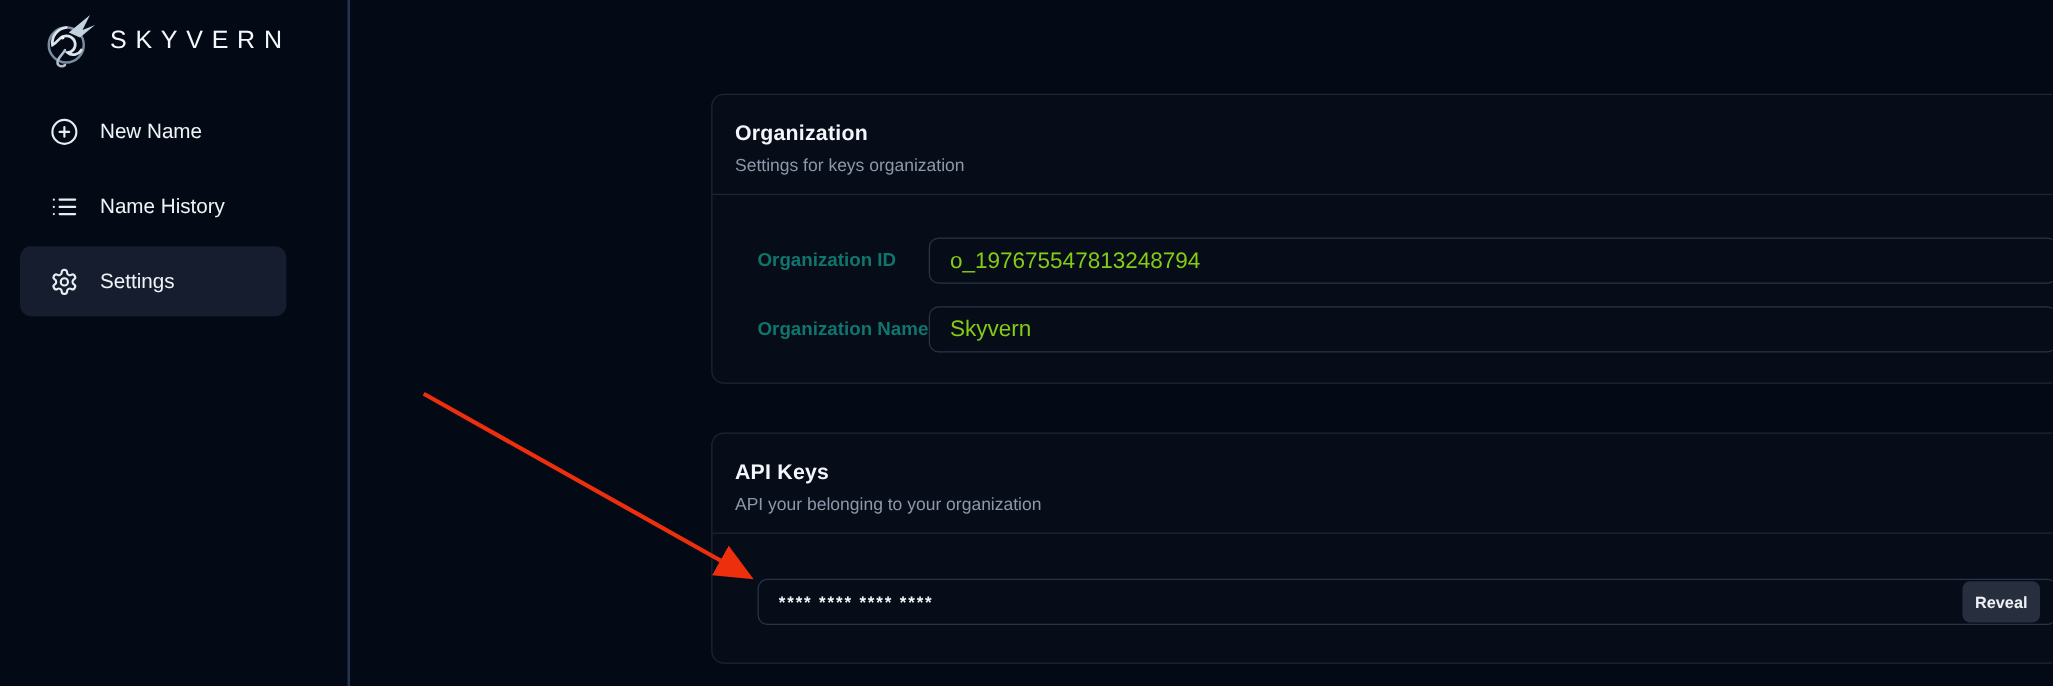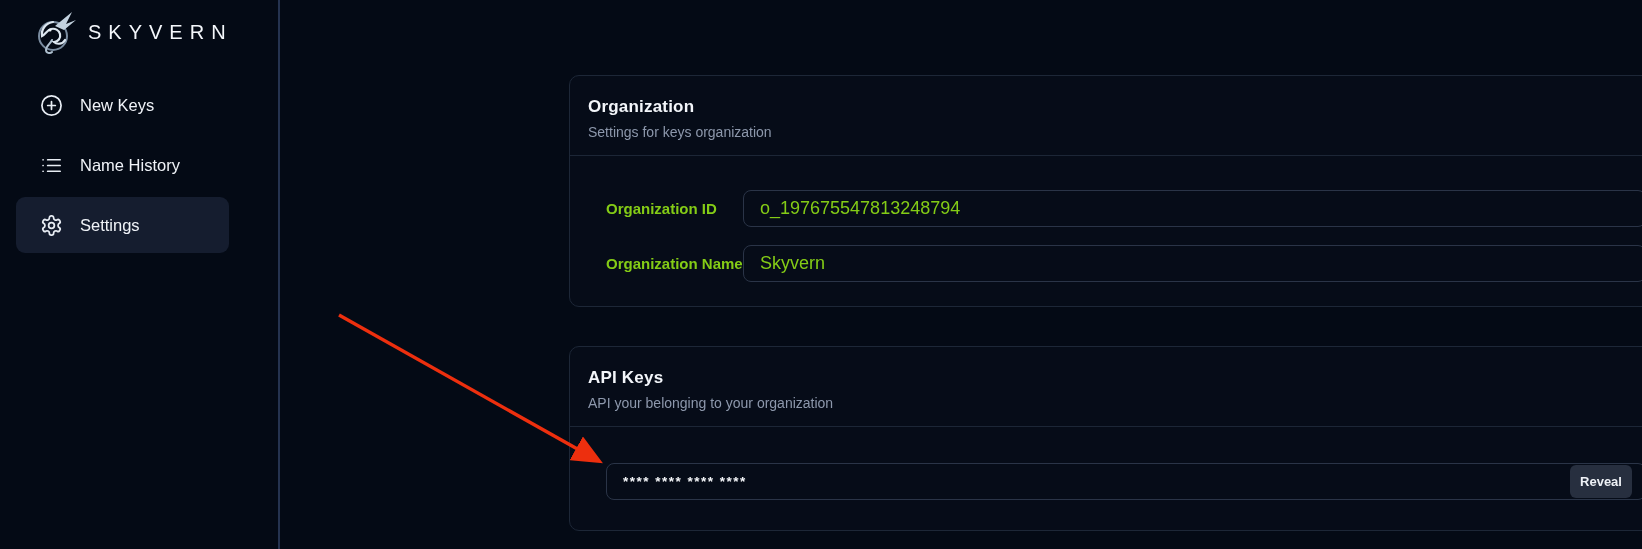--- a/index.html
+++ b/index.html
@@ -40,21 +40,21 @@
   .card {
     width:1112px; background:#060c18;
     border:1px solid #1d2737; border-radius:10px;
   }
   .card-header { padding:21px 18px 15px 18px; border-bottom:1px solid #1c2636; }
   .card-title { font-size:17px; font-weight:700; color:#f3f6fa; letter-spacing:.2px; }
   .card-subtitle { margin-top:7px; font-size:14px; color:#8d98ac; }
   .card-content { padding:34px 34px 24px 36px; }
   .field-row { display:flex; align-items:center; }
   .field-row + .field-row { margin-top:18px; }
-  .field-label { width:137px; flex:none; font-size:15px; font-weight:600; color:#84cc16; }
+  .field-label { width:137px; flex:none; font-size:15px; font-weight:600; color:#0f766e; }
   .text-input {
     flex:1; height:37px; background:transparent;
     border:1px solid #2a3447; border-radius:8px;
     color:#84cc16; font-family:"Liberation Sans",sans-serif;
     font-size:18px; padding:0 16px; outline:none;
   }
   .card.api { margin-top:39px; }
   .card.api .card-content { padding:36px 34px 30px 36px; }
   .key-wrap { position:relative; }
   .key-input {
@@ -95,21 +95,21 @@
   </div>
 
   <nav class="nav">
     <div class="nav-item">
       <span class="nav-icon">
         <svg viewBox="0 0 24 24" width="23" height="23" fill="none" stroke="currentColor" stroke-width="1.8" stroke-linecap="round">
           <circle cx="12" cy="12" r="10"></circle>
             <path d="M8 12h8M12 8v8"></path>
         </svg>
       </span>
-      <span>New Keys</span>
+      <span>New Name</span>
     </div>
 
     <div class="nav-item">
       <span class="nav-icon">
         <svg viewBox="0 0 24 24" width="23" height="23" fill="none" stroke="currentColor" stroke-width="1.8" stroke-linecap="round">
           <path d="M3.2 6h.01M3.2 12h.01M3.2 18h.01M8 6h13M8 12h13M8 18h13"></path>
         </svg>
       </span>
       <span>Name History</span>
     </div>

